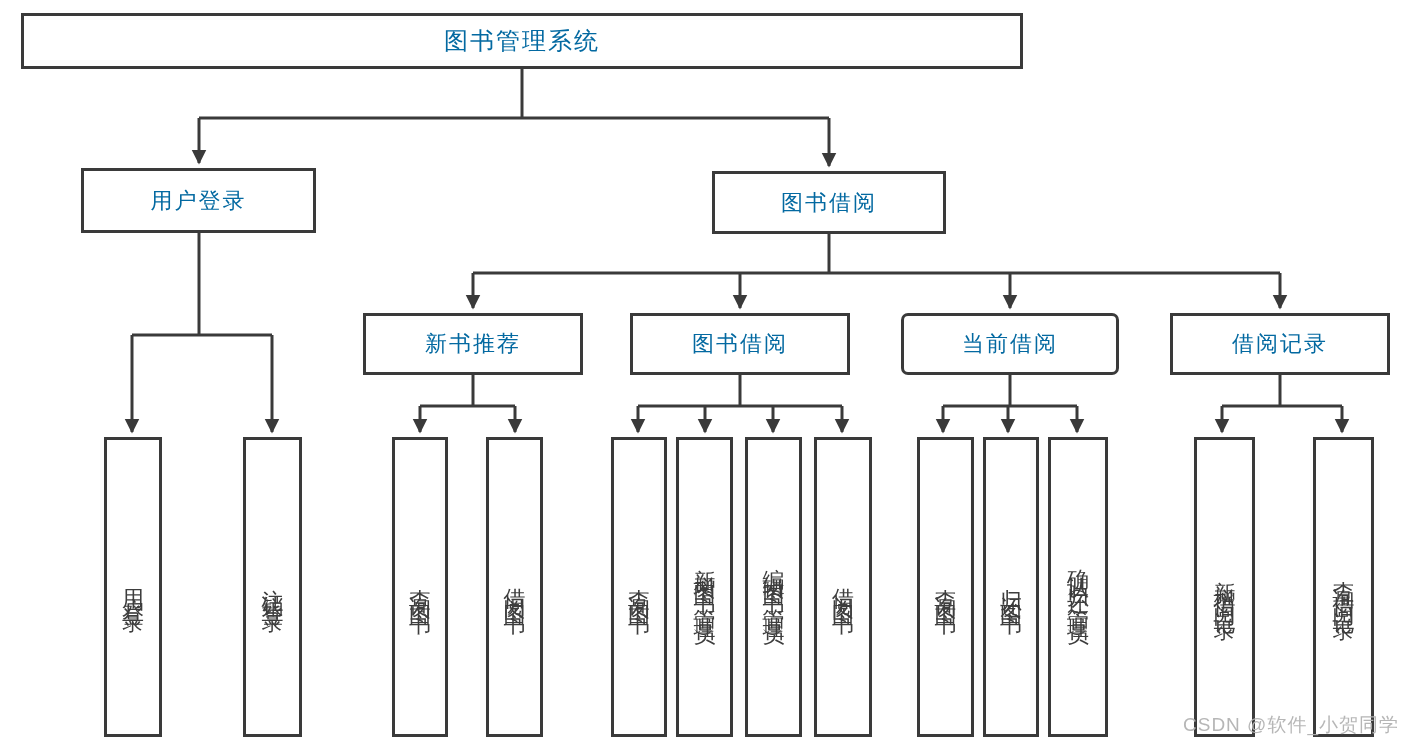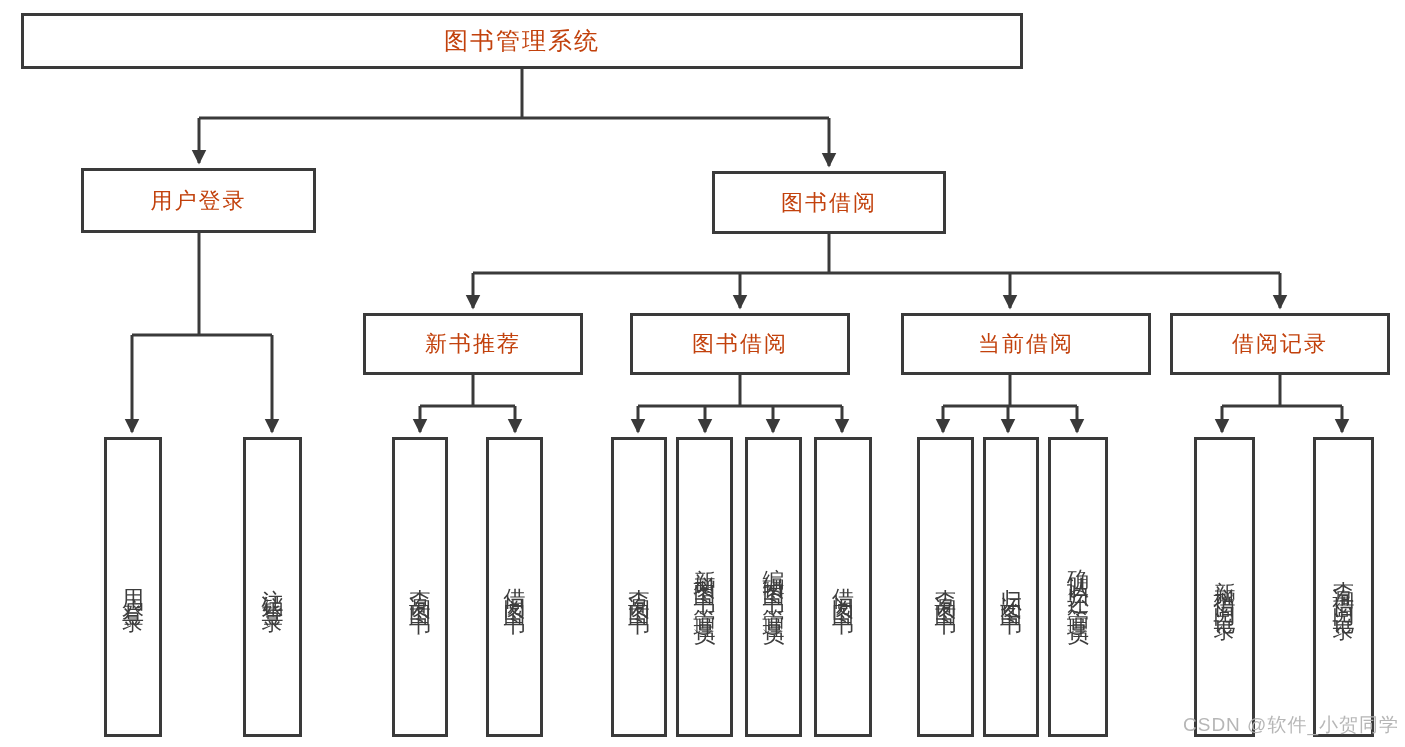--- a/index.html
+++ b/index.html
@@ -25,21 +25,21 @@
     display: flex;
     align-items: center;
     justify-content: center;
     color: #3d3d3d;
     z-index: 2;
   }
   .hlabel {
     font-size: 22px;
     letter-spacing: 2px;
     white-space: nowrap;
-    color: #c2410c;
+    color: #0369a1;
   }
   .node.root .hlabel { font-size: 24px; letter-spacing: 2px; }
   .vlabel {
     writing-mode: vertical-rl;
     text-orientation: mixed;
     font-size: 22px;
     line-height: 1;
     letter-spacing: 8px;
     white-space: nowrap;
     color: #3d3d3d;
@@ -120,21 +120,21 @@
   <div class="node" style="left:712px; top:171px; width:234px; height:63px;">
     <span class="hlabel">图书借阅</span>
   </div>
 
   <div class="node" style="left:630px; top:313px; width:220px; height:62px;">
     <span class="hlabel">图书借阅</span>
   </div>
   <div class="node" style="left:363px; top:313px; width:220px; height:62px;">
     <span class="hlabel">新书推荐</span>
   </div>
-  <div class="node" style="left:901px; top:313px; width:250px; height:62px;">
+  <div class="node" style="left:901px; top:313px; width:218px; height:62px;border-radius:7px;">
     <span class="hlabel">当前借阅</span>
   </div>
   <div class="node" style="left:1170px; top:313px; width:220px; height:62px;">
     <span class="hlabel">借阅记录</span>
   </div>
 
   <div class="node" style="left:104px; top:437px; width:58px; height:300px;">
     <span class="vlabel">用户登录</span>
   </div>
   <div class="node" style="left:243px; top:437px; width:59px; height:300px;">

